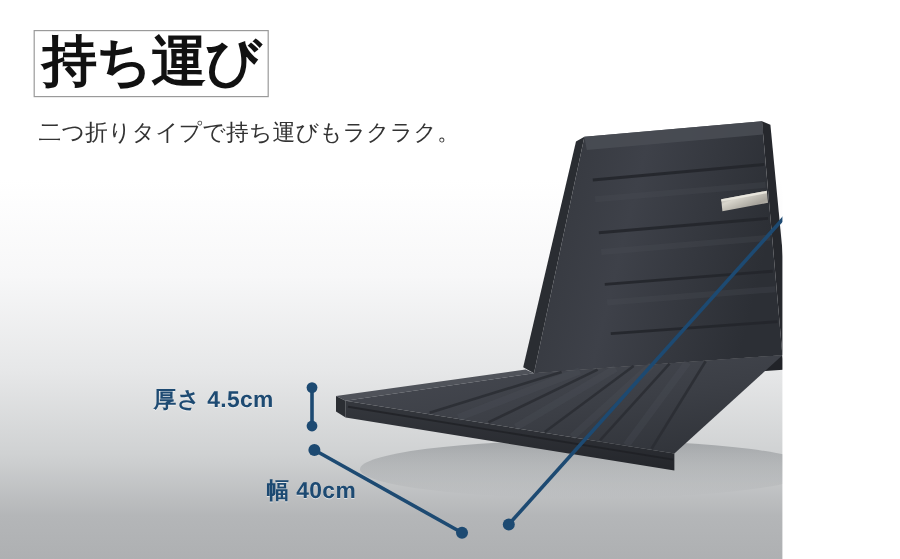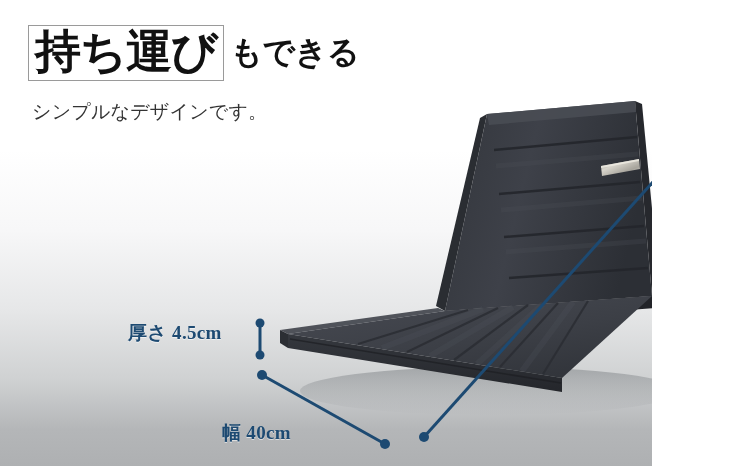--- a/index.html
+++ b/index.html
@@ -87,38 +87,36 @@
     height: 466px;
   }
   .dim-label {
     position: absolute;
     color: #1d4a72;
     font-size: 19px;
     font-weight: bold;
     letter-spacing: 0.3px;
     white-space: nowrap;
     text-shadow: 0 1px 0 rgba(255,255,255,0.55);
-    font-family: Liberation Serif, serif;
   }
   #label-thickness { left: 128px; top: 320px; }
-  #label-width     { left: 222px; top: 420px; }
+  #label-width     { left: 222px; top: 396px; }
   #label-length    { left: 588px; top: 388px; }
 </style>
 </head>
 <body>
 
 <div id="stage">
 
   <div id="headline">
     <span class="hl-box">持ち運び</span>
-    <span class="hl-plain">もできる</span>
   </div>
 
   <div id="bodycopy">
-    <span class="line">シンプルなデザインです。</span>
+    <span class="line">二つ折りタイプで持ち運びもラクラク。</span>
   </div>
 
   <svg id="product" viewBox="0 0 450 330">
     <defs>
       <linearGradient id="backGrad" x1="0" y1="0" x2="1" y2="0.25">
         <stop offset="0%" stop-color="#33363c"></stop>
         <stop offset="45%" stop-color="#3e4149"></stop>
         <stop offset="100%" stop-color="#2c2f35"></stop>
       </linearGradient>
       <linearGradient id="seatGrad" x1="0.1" y1="0" x2="0.85" y2="1">

